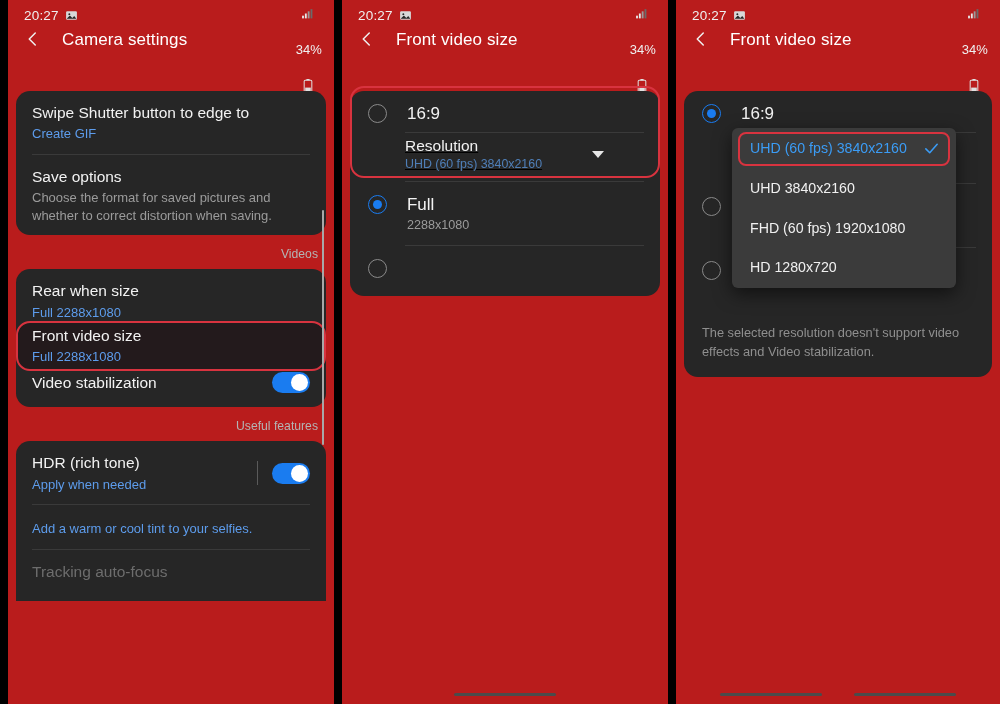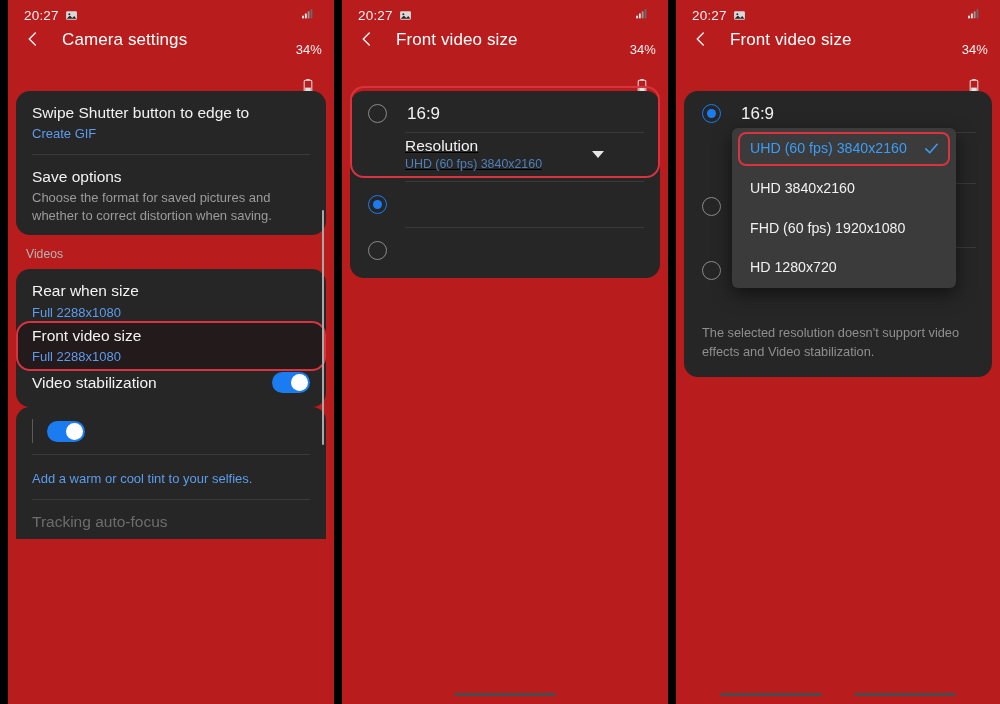--- a/index.html
+++ b/index.html
@@ -35,21 +35,21 @@
     overflow: hidden; position: relative;
   }
   .card.hl { border: 2px solid #d8333f; background: #231a1c; }
 
   .row { padding: 12px 16px 11px 16px; position: relative; }
   .row-title { color: #f2f2f2; font-size: 15.5px; line-height: 1.25; }
   .row-sub { color: #9b9b9b; font-size: 13px; line-height: 1.35; margin-top: 3px; }
   .row-sub.blue { color: #5d9cec; }
   .divider { height: 1px; background: #3a3a3a; margin: 0 16px; }
 
-  .section-label { color: #b4b4b4; font-size: 12.2px; padding: 12px 16px 8px 18px; }
+  .section-label { color: #b4b4b4; font-size: 12.2px; padding: 12px 16px 8px 18px; text-align: right; }
 
   .row-flex { display: flex; align-items: center; }
   .row-flex .texts { flex: 1; min-width: 0; }
 
   
   .toggle { width: 38px; height: 21px; border-radius: 11px; background: #1a7cf0; position: relative; flex: none; }
   .toggle .knob { position: absolute; top: 2px; right: 2px; width: 17px; height: 17px; border-radius: 50%; background: #fff; }
   .vbar { width: 1px; height: 24px; background: #5a5a5a; margin-right: 14px; }
 
   
@@ -181,34 +181,39 @@
             <span class="knob"></span>
           </div>
       </div>
     </div>
 
     <div class="card hl" style="position:absolute; left:8px; right:8px; top:321px; height:50px; margin:0; display:flex; flex-direction:column; justify-content:center; padding-left:14px;">
       <div class="row-title">Front video size</div>
       <div class="row-sub blue">Full 2288x1080</div>
     </div>
 
+    <div class="section-label">Useful features</div>
 
     <div class="card" style="border-bottom-left-radius:0;border-bottom-right-radius:0;">
       <div class="row row-flex">
+        <div class="texts">
+          <div class="row-title">HDR (rich tone)</div>
+          <div class="row-sub blue">Apply when needed</div>
+        </div>
         <div class="vbar"></div>
         <div class="toggle">
             <span class="knob"></span>
           </div>
       </div>
       <div class="divider"></div>
       <div class="row">
         <div class="row-sub blue">Add a warm or cool tint to your selfies.</div>
       </div>
       <div class="divider"></div>
-      <div class="row" style="padding-bottom:8px;">
+      <div class="row" style="padding-bottom:20px;">
         <div class="row-title" style="color:#6d6d6d;">Tracking auto-focus</div>
       </div>
     </div>
 
     <div class="scrollbar" style="top:210px; height:235px;"></div>
   </div>
 
   <div class="phone p2">
 
     <div class="statusbar">
@@ -276,20 +281,24 @@
       <div class="res-row">
         <div class="res-left">
           <div class="res-title">Resolution</div>
           <div class="res-sub">UHD (60 fps) 3840x2160</div>
         </div>
         <span class="caret"></span>
       </div>
       <div class="opt-divider"></div>
       <div class="opt-row">
         <span class="radio on"></span>
+        <div class="opt-body">
+          <div class="opt-title">Full</div>
+          <div class="opt-sub">2288x1080</div>
+        </div>
       </div>
       <div class="opt-divider"></div>
       <div class="opt-row" style="padding-bottom:18px;">
         <span class="radio"></span>
       </div>
     </div>
 
     <div style="position:absolute;left:8px;right:8px;top:86px;height:92px;border:2px solid #d8333f;border-radius:14px;pointer-events:none;"></div>
 
     <div class="gesture">

